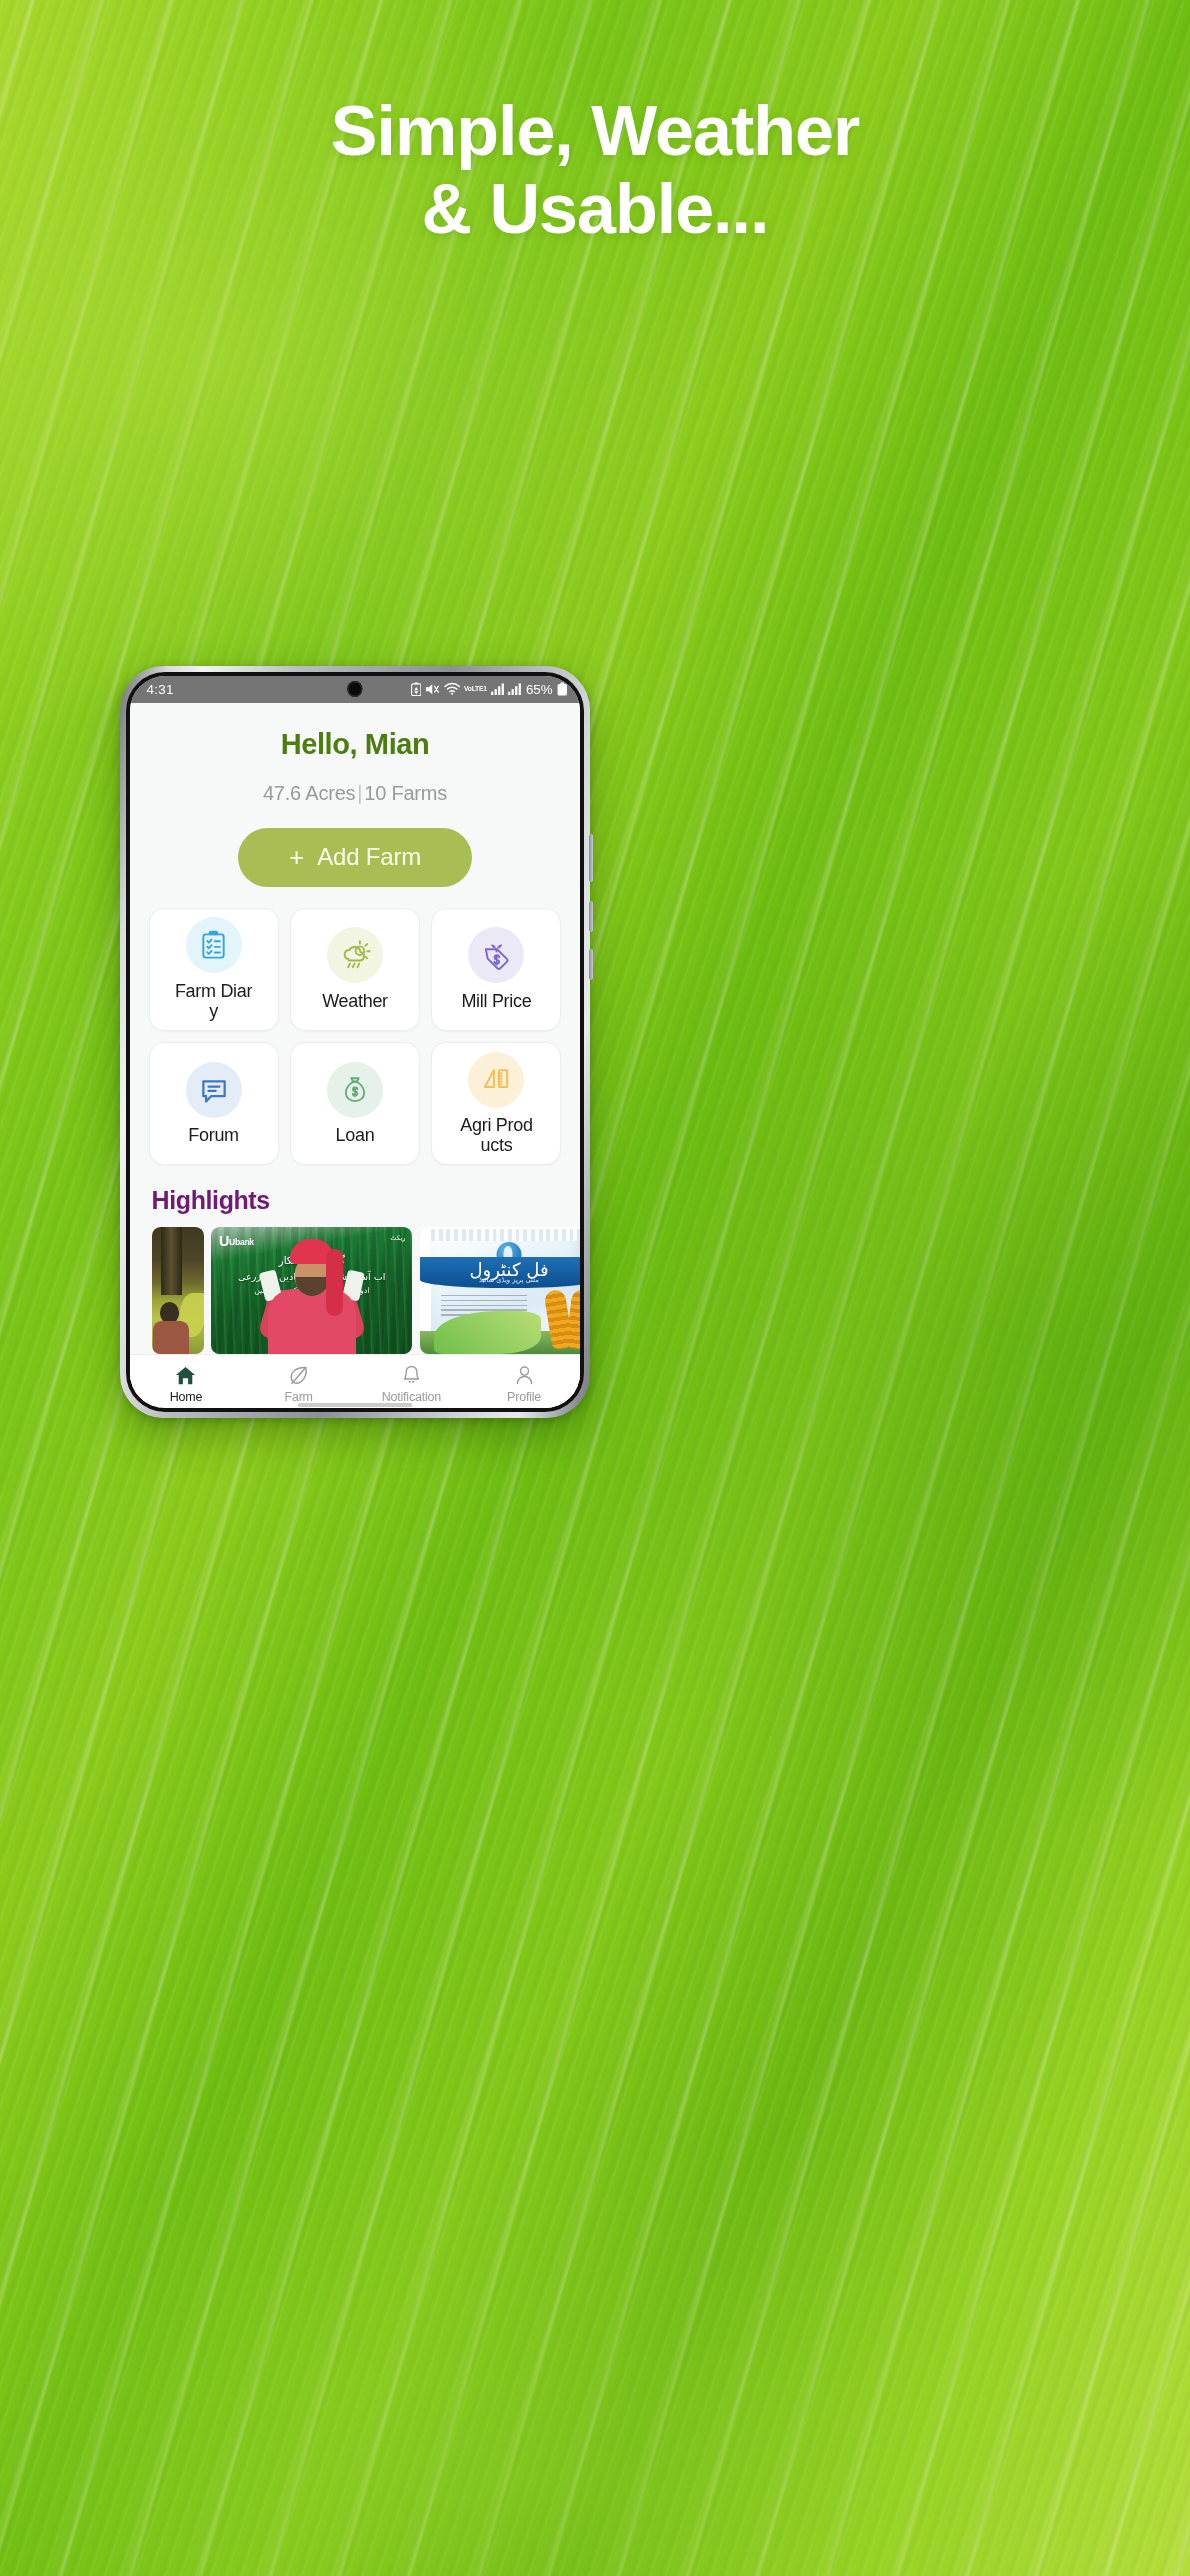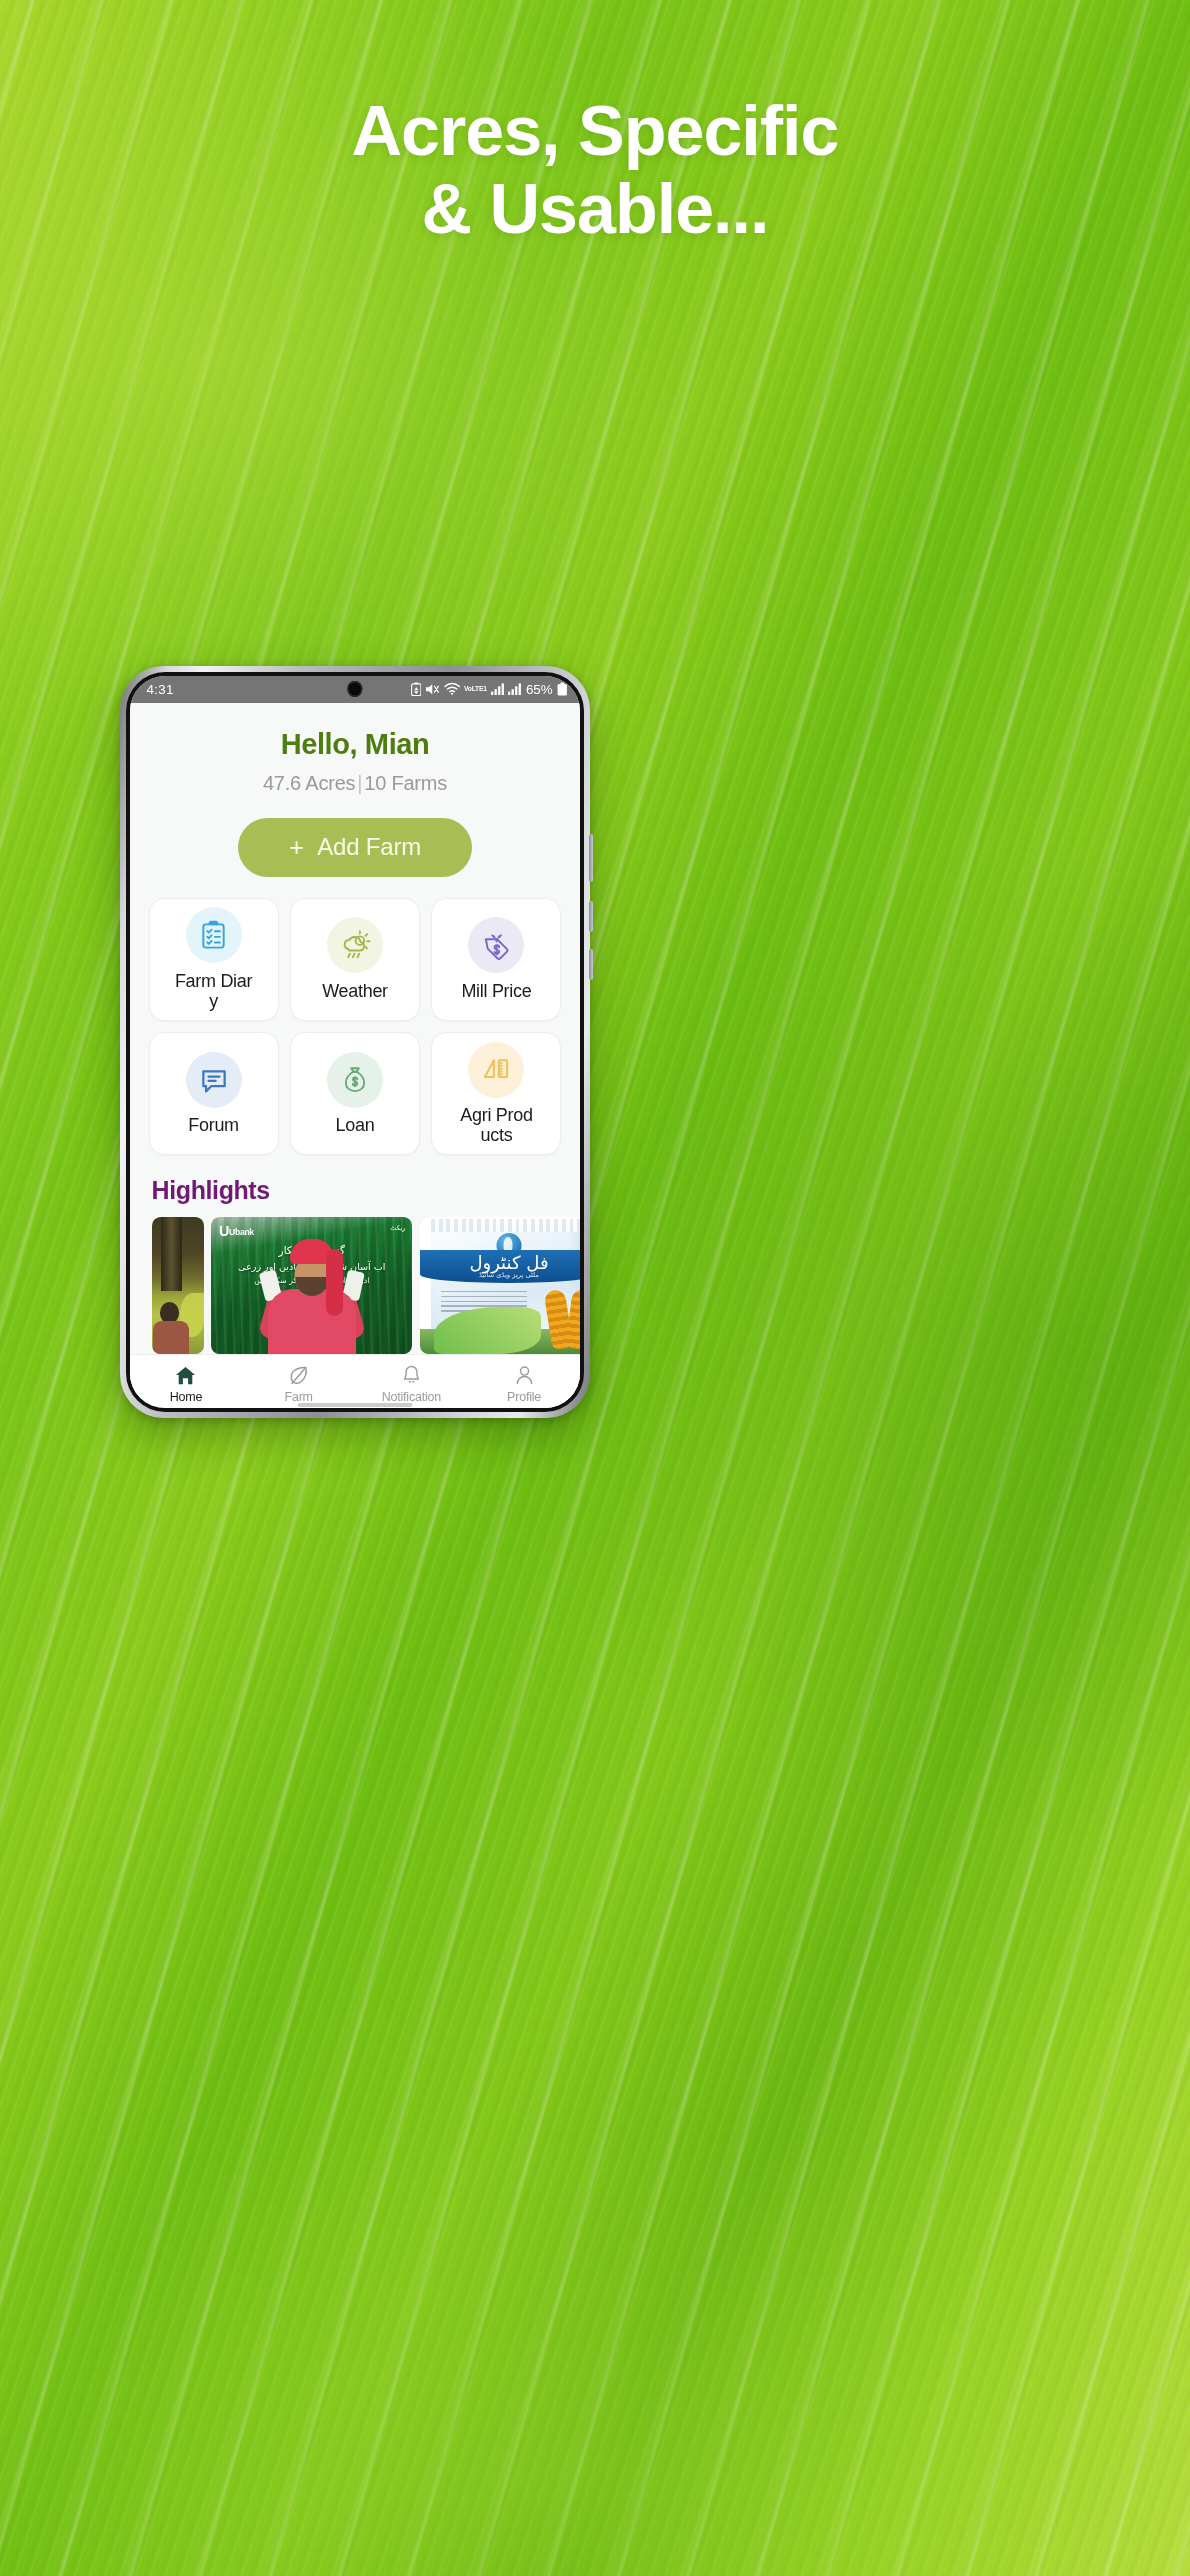--- a/index.html
+++ b/index.html
@@ -117,21 +117,21 @@
   }
 
   
   .app {
     flex:1; overflow:hidden;
     display:flex; flex-direction:column;
     background:#f7f8f8;
   }
   .greet-wrap { padding:25px 0 0; text-align:center; }
   .greet { font-size:29px; font-weight:bold; color:#4d7c0f; letter-spacing:-0.4px; }
-  .sub { font-size:20px; color:#9a9a9a; margin-top:11px; letter-spacing:-0.2px; }
+  .sub { font-size:20px; color:#9a9a9a; margin-top:21px; letter-spacing:-0.2px; }
   .sub .divider { color:#c4c4c4; padding:0 1.9px; }
 
   .addfarm-wrap { display:flex; justify-content:center; margin-top:23px; }
   .addfarm {
     background:#a9bd55; color:#fcfde8;
     border:none; border-radius:33px;
     height:59px; width:234px;
     font-size:24px; font-family:"Liberation Sans", sans-serif;
     display:flex; align-items:center; justify-content:center; gap:13.4px;
     letter-spacing:-0.2px;
@@ -294,21 +294,21 @@
 <body>
 
 <div id="bg">
   <div class="base"></div>
   <div class="veins"></div>
   <div class="veins2"></div>
   <div class="shade"></div>
 </div>
 
 <div class="headline">
-  <span>Acres, Specific</span>
+  <span>Simple, Weather</span>
   <span class="l2">&amp; Usable...</span>
 </div>
 
 <div class="phone">
   <div class="btn-side b1"></div>
   <div class="btn-side b2"></div>
   <div class="btn-side b3"></div>
 
   <div class="phone-inner">
     <div class="screen">

